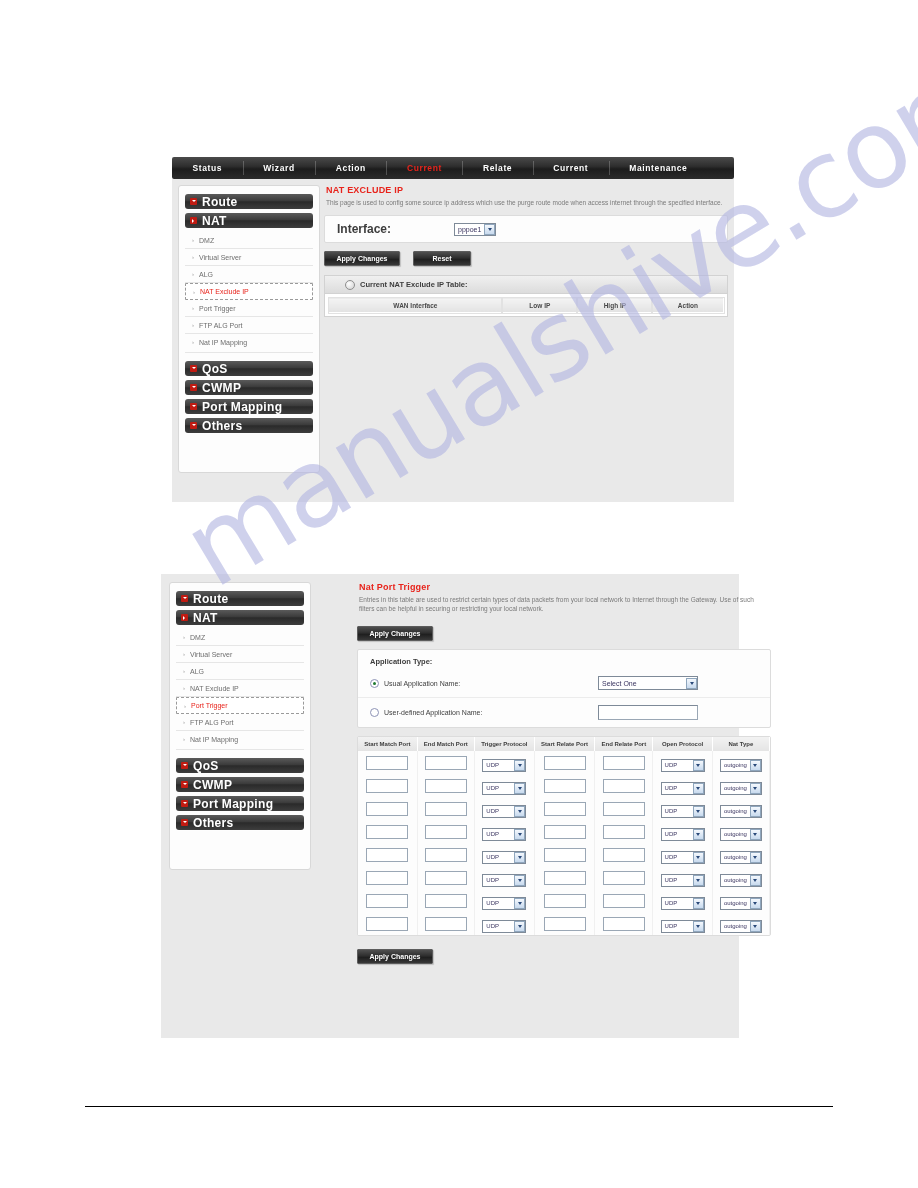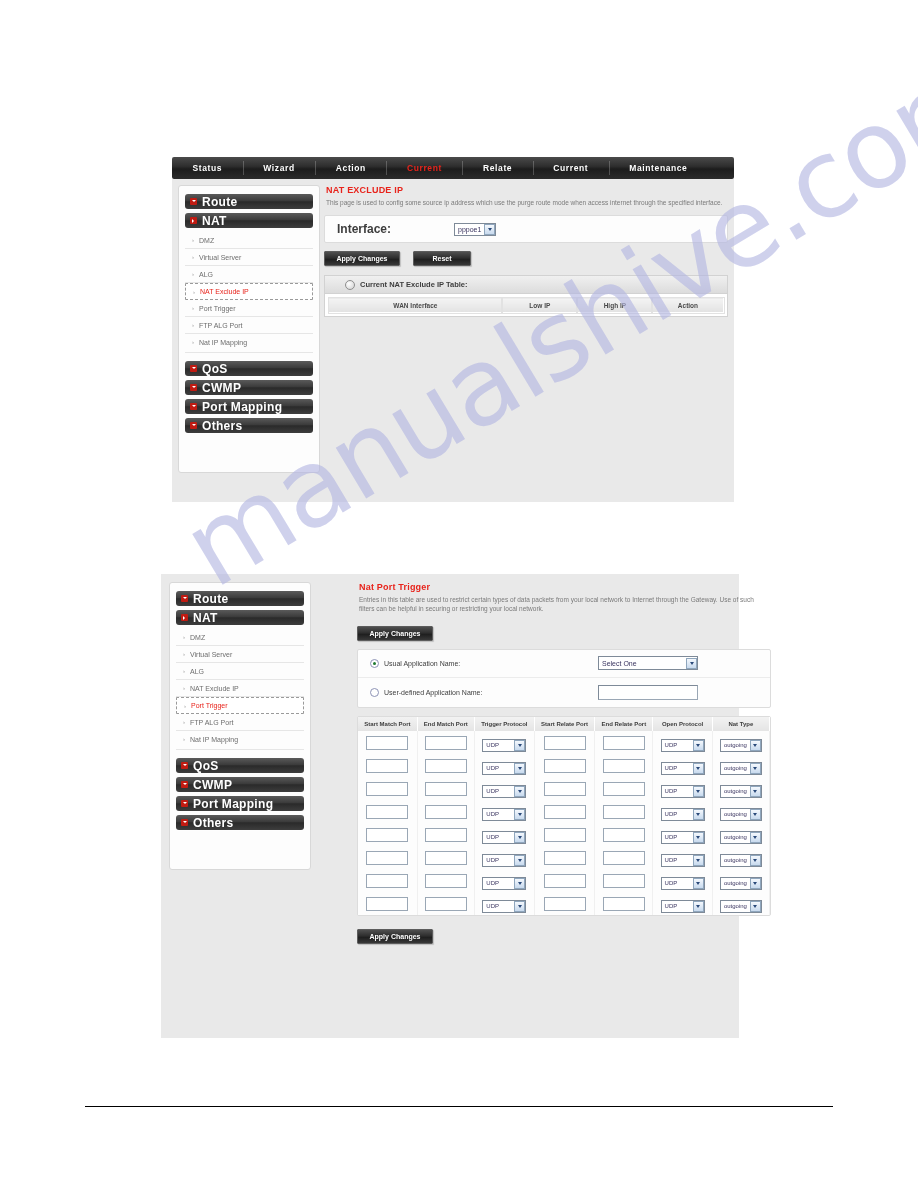--- a/index.html
+++ b/index.html
@@ -388,20 +388,21 @@
     <div class="content" style="left:156px;top:8px;width:414px;margin-left:40px;">
       <div class="c-title">Nat Port Trigger</div>
       <div class="c-desc">Entries in this table are used to restrict certain types of data packets from your local network to Internet through the Gateway. Use of such filters can be helpful in securing or restricting your local network.</div>
 
 
       <div style="margin-top:7px;">
         <div class="btn">Apply Changes</div>
       </div>
 
       <div class="card" style="margin-top:8px;">
+        <div style="padding:7px 0 4px 12px;font-size:7.5px;color:#3d3d3d;font-weight:bold;">Application Type:</div>
         <div class="row" style="min-height:27px;">
           <div class="fld" style="flex:0 0 224px;padding-left:12px;">
             <span class="radio on"></span>
             <span class="rlabel">Usual Application Name:</span>
           </div>
           <div class="fld">
             <div class="sel-box" style="width:100px;height:14px;">
               <span class="sv">Select One</span>
               <span class="caret"></span>
             </div>

